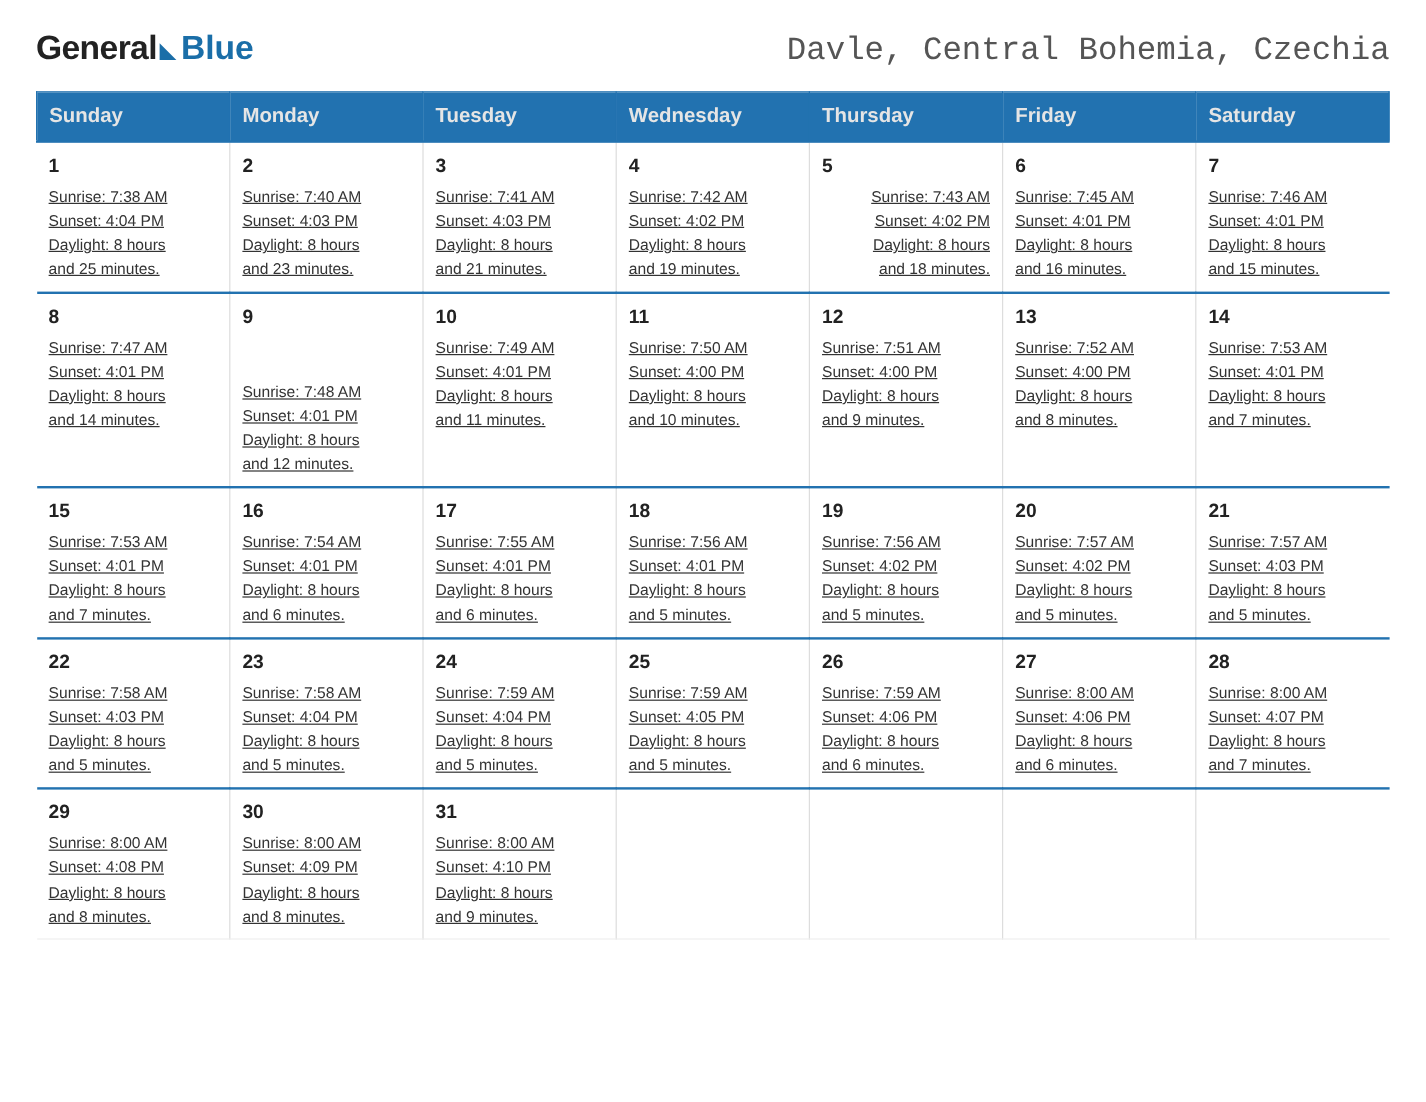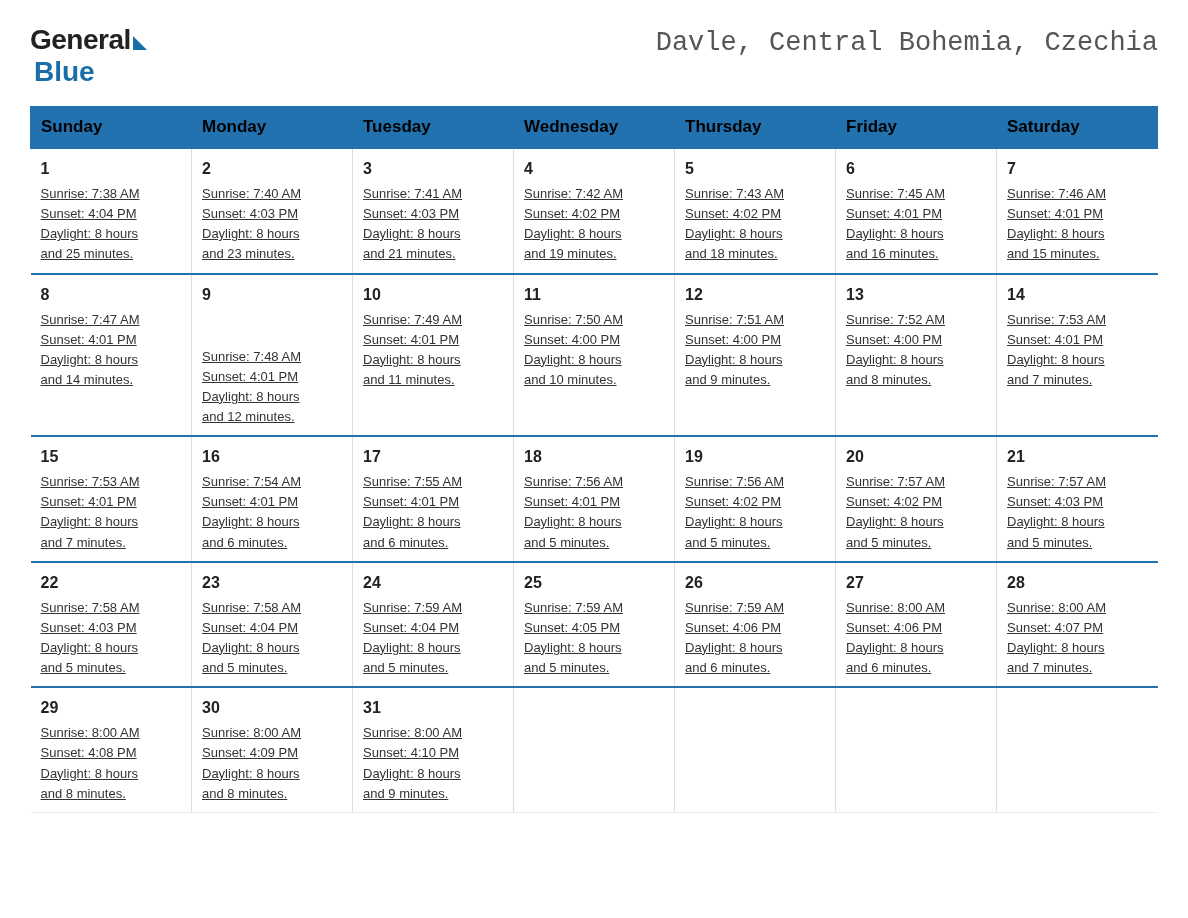--- a/index.html
+++ b/index.html
@@ -12,21 +12,21 @@
       min-height: 918px;
     }
     .header-row {
       display: flex;
       justify-content: space-between;
       align-items: flex-start;
       margin-bottom: 18px;
     }
     .logo {
       display: flex;
-      flex-direction: column;
+      flex-direction: row;
       align-items: flex-start;
     }
     .logo-top {
       display: flex;
       align-items: center;
     }
     .logo-general {
       font-size: 28px;
       font-weight: bold;
       color: #222;
@@ -63,21 +63,21 @@
       margin-top: 4px;
       font-family: Liberation Mono, monospace;
     }
     table {
       width: 100%;
       border-collapse: collapse;
       table-layout: fixed;
     }
     thead tr {
       background-color: #2272b0;
-      color: #000000;
+      color: #e5e5e5;
     }
     thead th {
       padding: 10px 10px;
       font-size: 17px;
       font-weight: bold;
       text-align: left;
       border: 1px solid #2272b0;
     }
     tbody tr {
       border-top: 2px solid #2272b0;
@@ -162,21 +162,21 @@
         </td>
         <td>
           <span class="day-num">4</span>
           <div class="day-info" style="white-space: pre-line;">Sunrise: 7:42 AM
 Sunset: 4:02 PM
 Daylight: 8 hours
 and 19 minutes.</div>
         </td>
         <td>
           <span class="day-num">5</span>
-          <div class="day-info" style="white-space: pre-line;">Sunrise: 7:43 AM
+          <div class="day-info" style="white-space: pre-line; text-align: right;">Sunrise: 7:43 AM
 Sunset: 4:02 PM
 Daylight: 8 hours
 and 18 minutes.</div>
         </td>
         <td>
           <span class="day-num">6</span>
           <div class="day-info" style="white-space: pre-line;">Sunrise: 7:45 AM
 Sunset: 4:01 PM
 Daylight: 8 hours
 and 16 minutes.</div>

